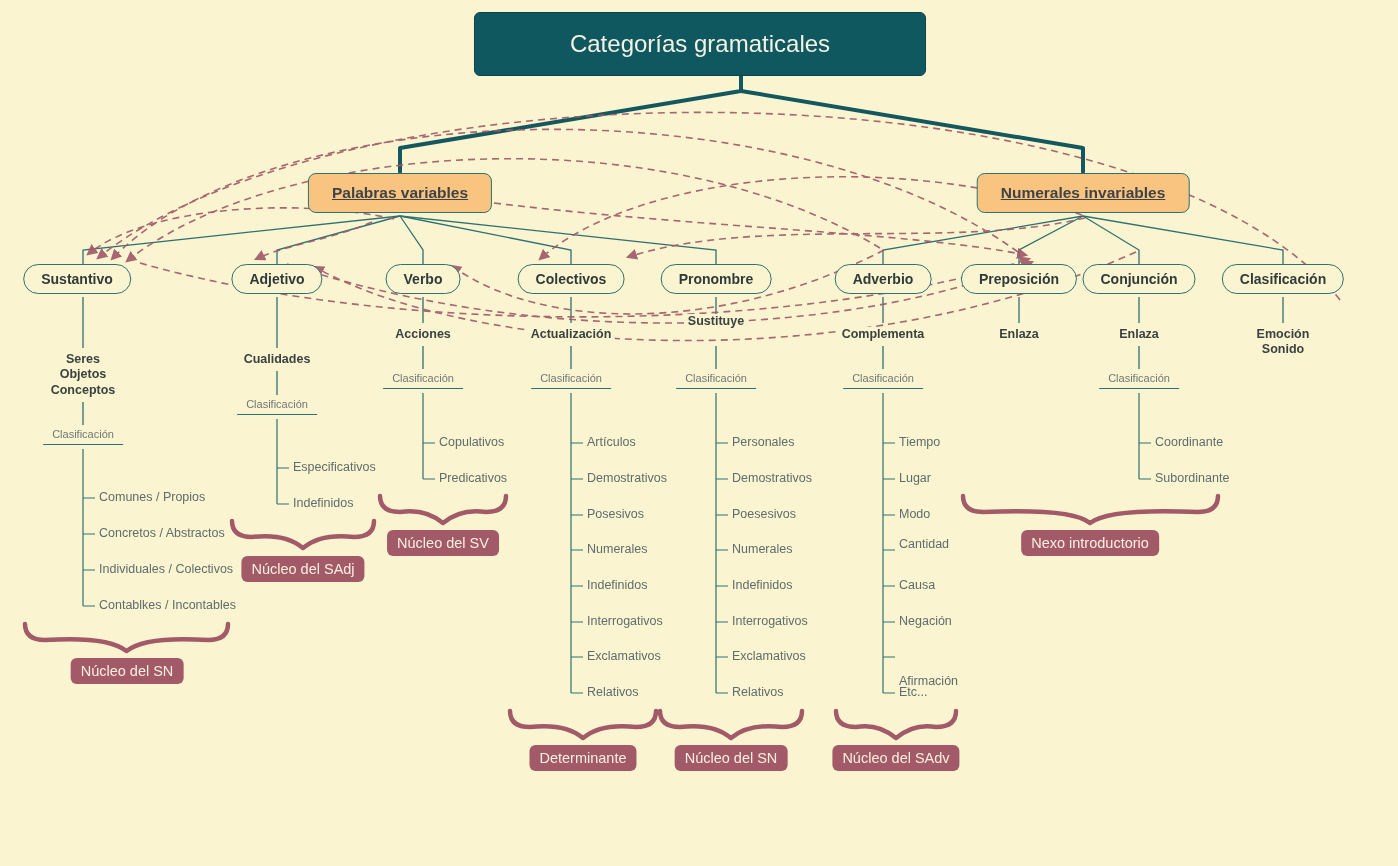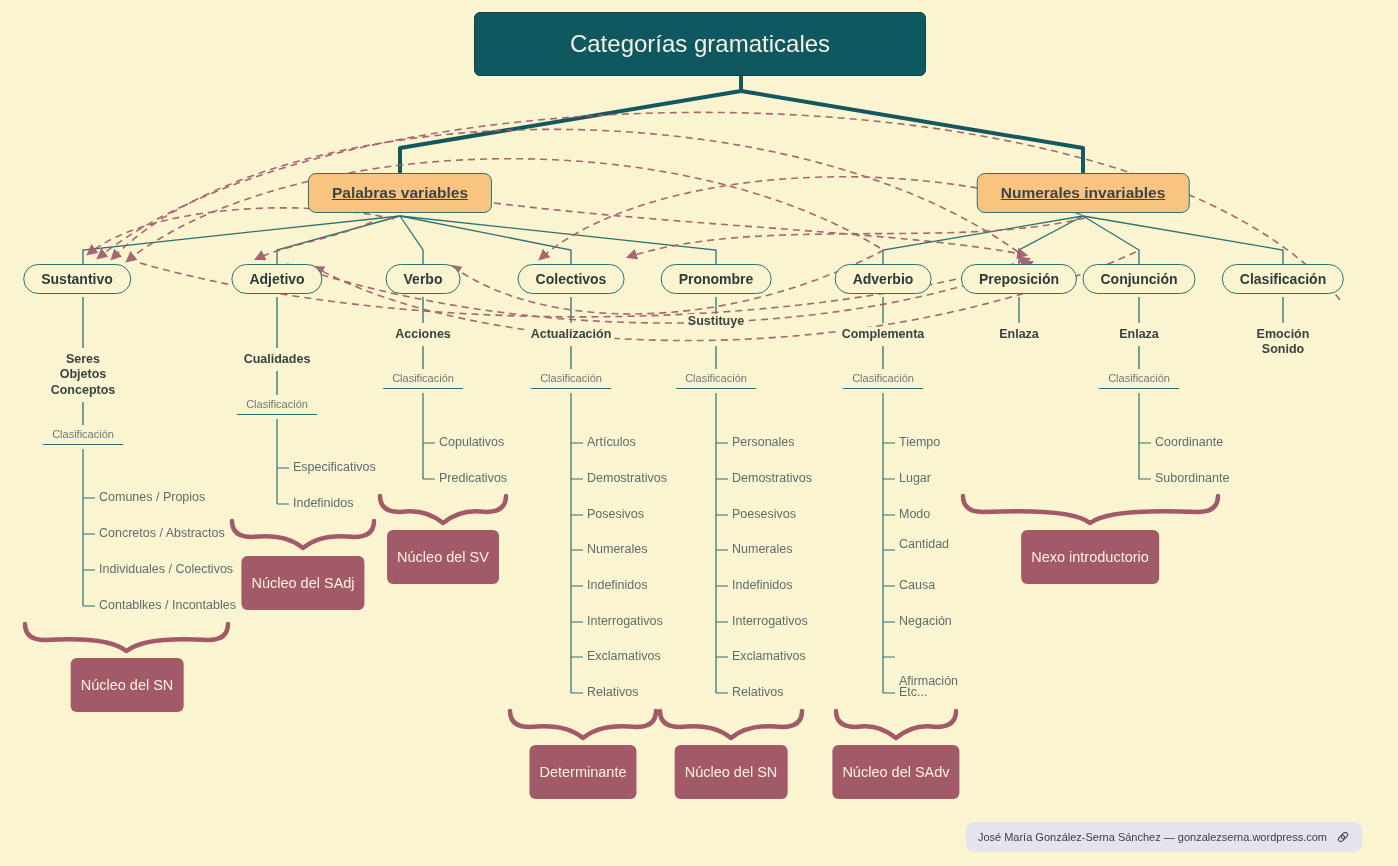--- a/index.html
+++ b/index.html
@@ -32,21 +32,21 @@
   .clasif{
     position:absolute;transform:translateX(-50%);font-size:11px;color:#6E7878;
     padding:0 9px 4px;border-bottom:1.6px solid #2E7172;white-space:nowrap;z-index:2;
     background:#FBF4D0;
   }
   .item{
     position:absolute;font-size:12.5px;color:#5E6D6D;white-space:nowrap;z-index:2;
   }
   .badge{
     position:absolute;transform:translateX(-50%);background:#A25A68;color:#FBF0DC;
-    font-size:14.5px;padding:19px 10px;border-radius:6px;white-space:nowrap;z-index:3;
+    font-size:14.5px;padding:5px 10px;border-radius:6px;white-space:nowrap;z-index:3;
   }
   .attribution{
     position:absolute;right:36px;top:822px;height:30px;background:#E4E4EF;
     border-radius:8px;display:flex;align-items:center;gap:9px;padding:0 12px;
     font-size:11px;color:#3C3C46;cursor:pointer;z-index:3;
   }
 </style>
 </head>
 <body>
 
@@ -201,23 +201,14 @@
   <div class="item" style="left:1155px;top:471px">Subordinante</div>
 
   <div class="badge" style="left:127px;top:658px">Núcleo del SN</div>
   <div class="badge" style="left:303px;top:556px">Núcleo del SAdj</div>
   <div class="badge" style="left:443px;top:530px">Núcleo del SV</div>
   <div class="badge" style="left:583px;top:745px">Determinante</div>
   <div class="badge" style="left:731px;top:745px">Núcleo del SN</div>
   <div class="badge" style="left:896px;top:745px">Núcleo del SAdv</div>
   <div class="badge" style="left:1090px;top:530px">Nexo introductorio</div>
 
-  <div class="attribution">
-    <span>José María González-Serna Sánchez — gonzalezserna.wordpress.com</span>
-    <svg width="14" height="14" viewBox="0 0 24 24">
-      <g transform="rotate(-45 12 12)" stroke="#55555f" stroke-width="2" fill="none">
-        <rect x="2.5" y="8" width="12" height="8" rx="4"></rect>
-        <rect x="9.5" y="8" width="12" height="8" rx="4"></rect>
-      </g>
-    </svg>
-  </div>
 
 </div>
 
 </body></html>

